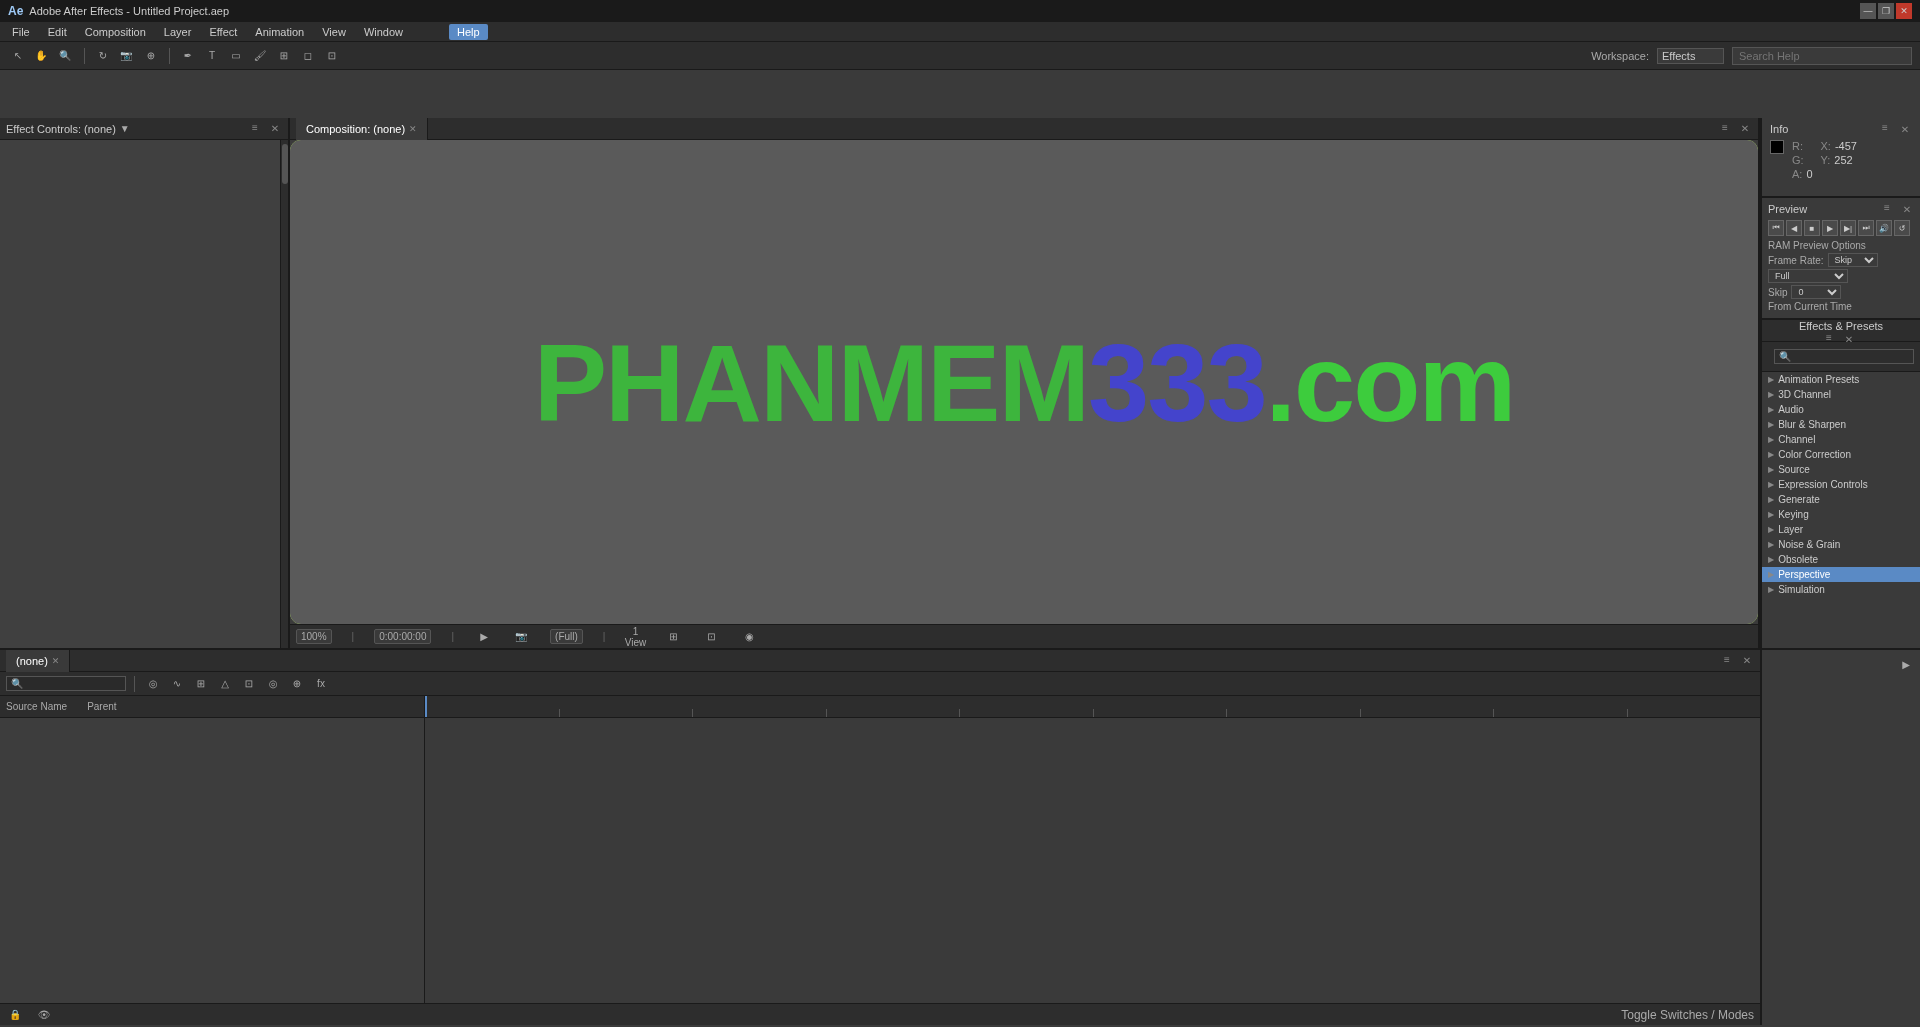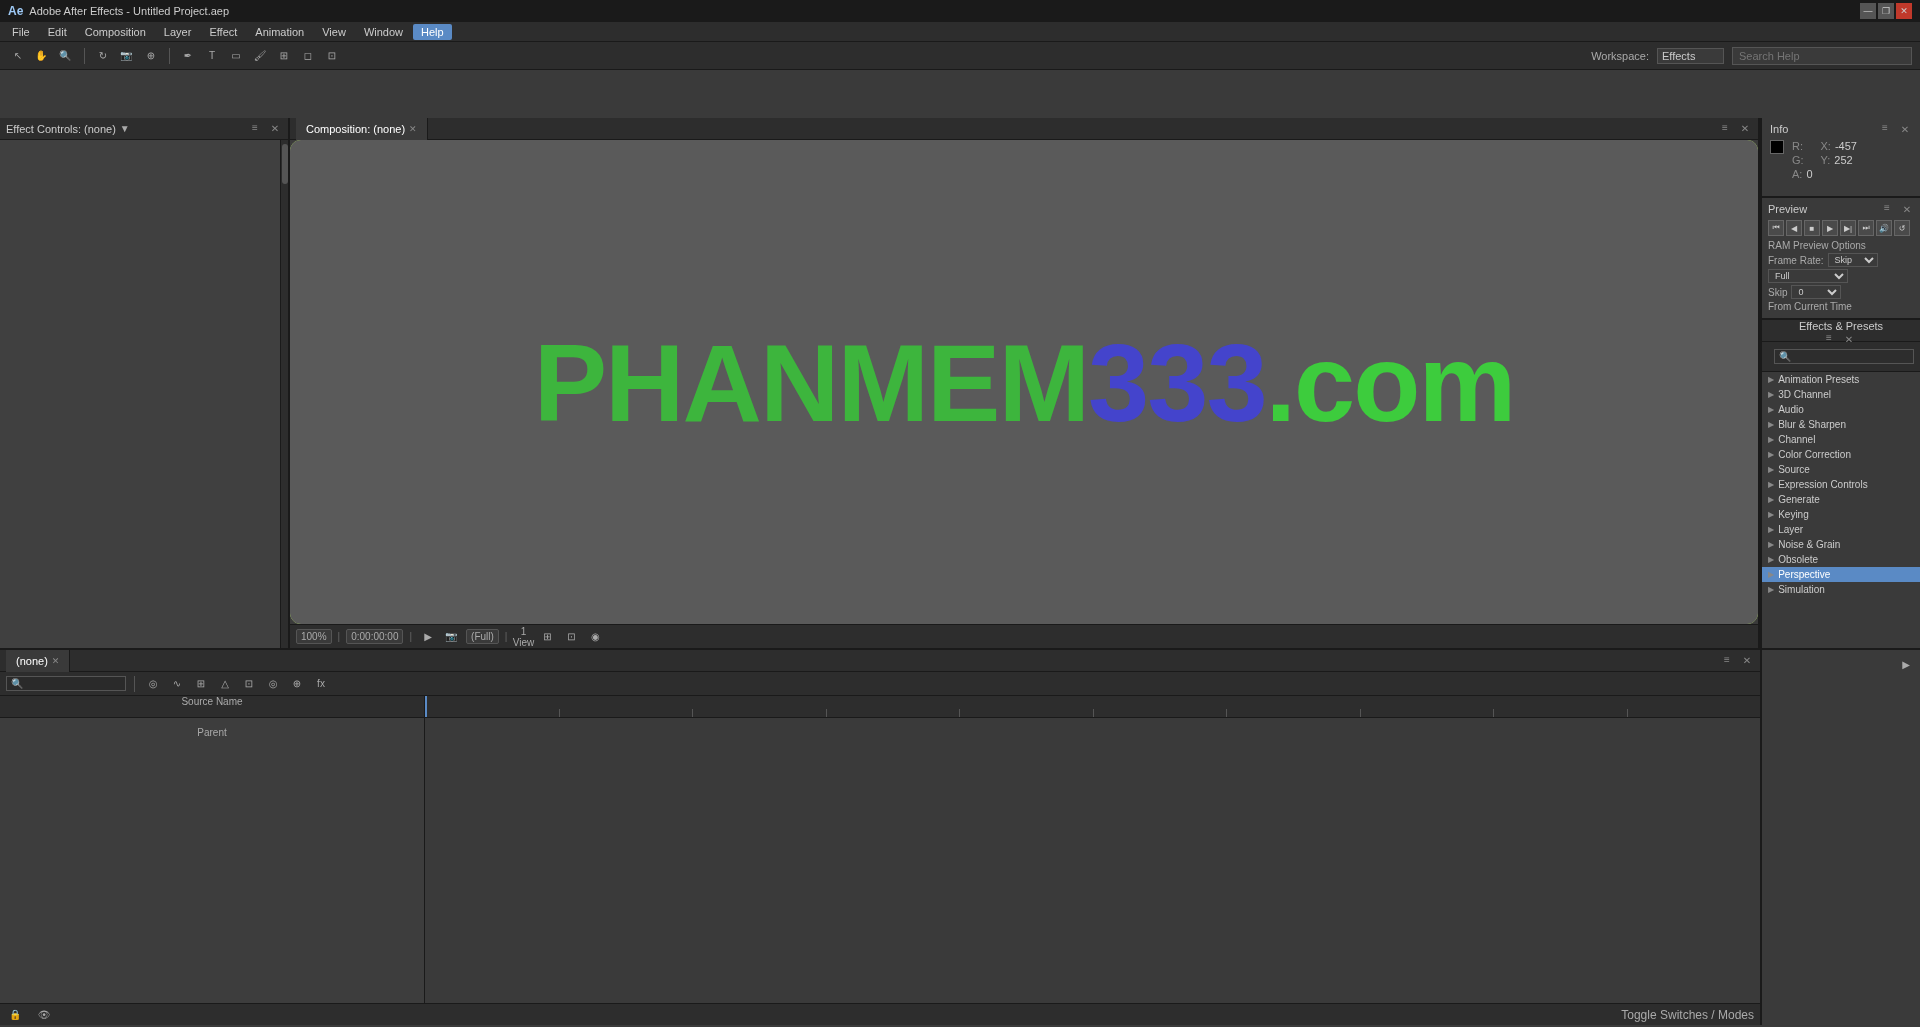--- a/index.html
+++ b/index.html
@@ -61,20 +61,21 @@
       color: #cccccc;
       cursor: pointer;
       border-radius: 2px;
     }
     .menu-item:hover, .menu-item.active {
       background: #4a7ab5;
       color: white;
     }
     .menu-item.active {
       background: #5a8ac5;
+      margin-left: 36px;
     }
 
     
     #toolbar {
       height: 28px;
       background: #2d2d2d;
       display: flex;
       align-items: center;
       padding: 0 8px;
       gap: 4px;
@@ -240,21 +241,21 @@
     .text-blue { color: #4444cc; }
     .text-green2 { color: #3dcc3d; }
 
     #comp-bottom-bar {
       height: 24px;
       background: #2d2d2d;
       border-top: 1px solid #1a1a1a;
       display: flex;
       align-items: center;
       padding: 0 6px;
-      gap: 4px;
+      gap: 18px;
       font-size: 10px;
       color: #aaa;
     }
     .comp-bar-item {
       padding: 1px 4px;
       background: #3a3a3a;
       border: 1px solid #555;
       cursor: pointer;
       font-size: 10px;
       color: #aaa;
@@ -420,21 +421,20 @@
     #timeline-layers-header {
       height: 22px;
       background: #2d2d2d;
       border-bottom: 1px solid #1a1a1a;
       display: flex;
       align-items: center;
       padding: 0 6px;
       font-size: 10px;
       color: #aaa;
       gap: 20px;
-      flex-direction: column;
     }
     #timeline-right {
       flex: 1;
       background: #3a3a3a;
       position: relative;
       overflow: hidden;
     }
     .timeline-ruler {
       height: 22px;
       background: #2d2d2d;

